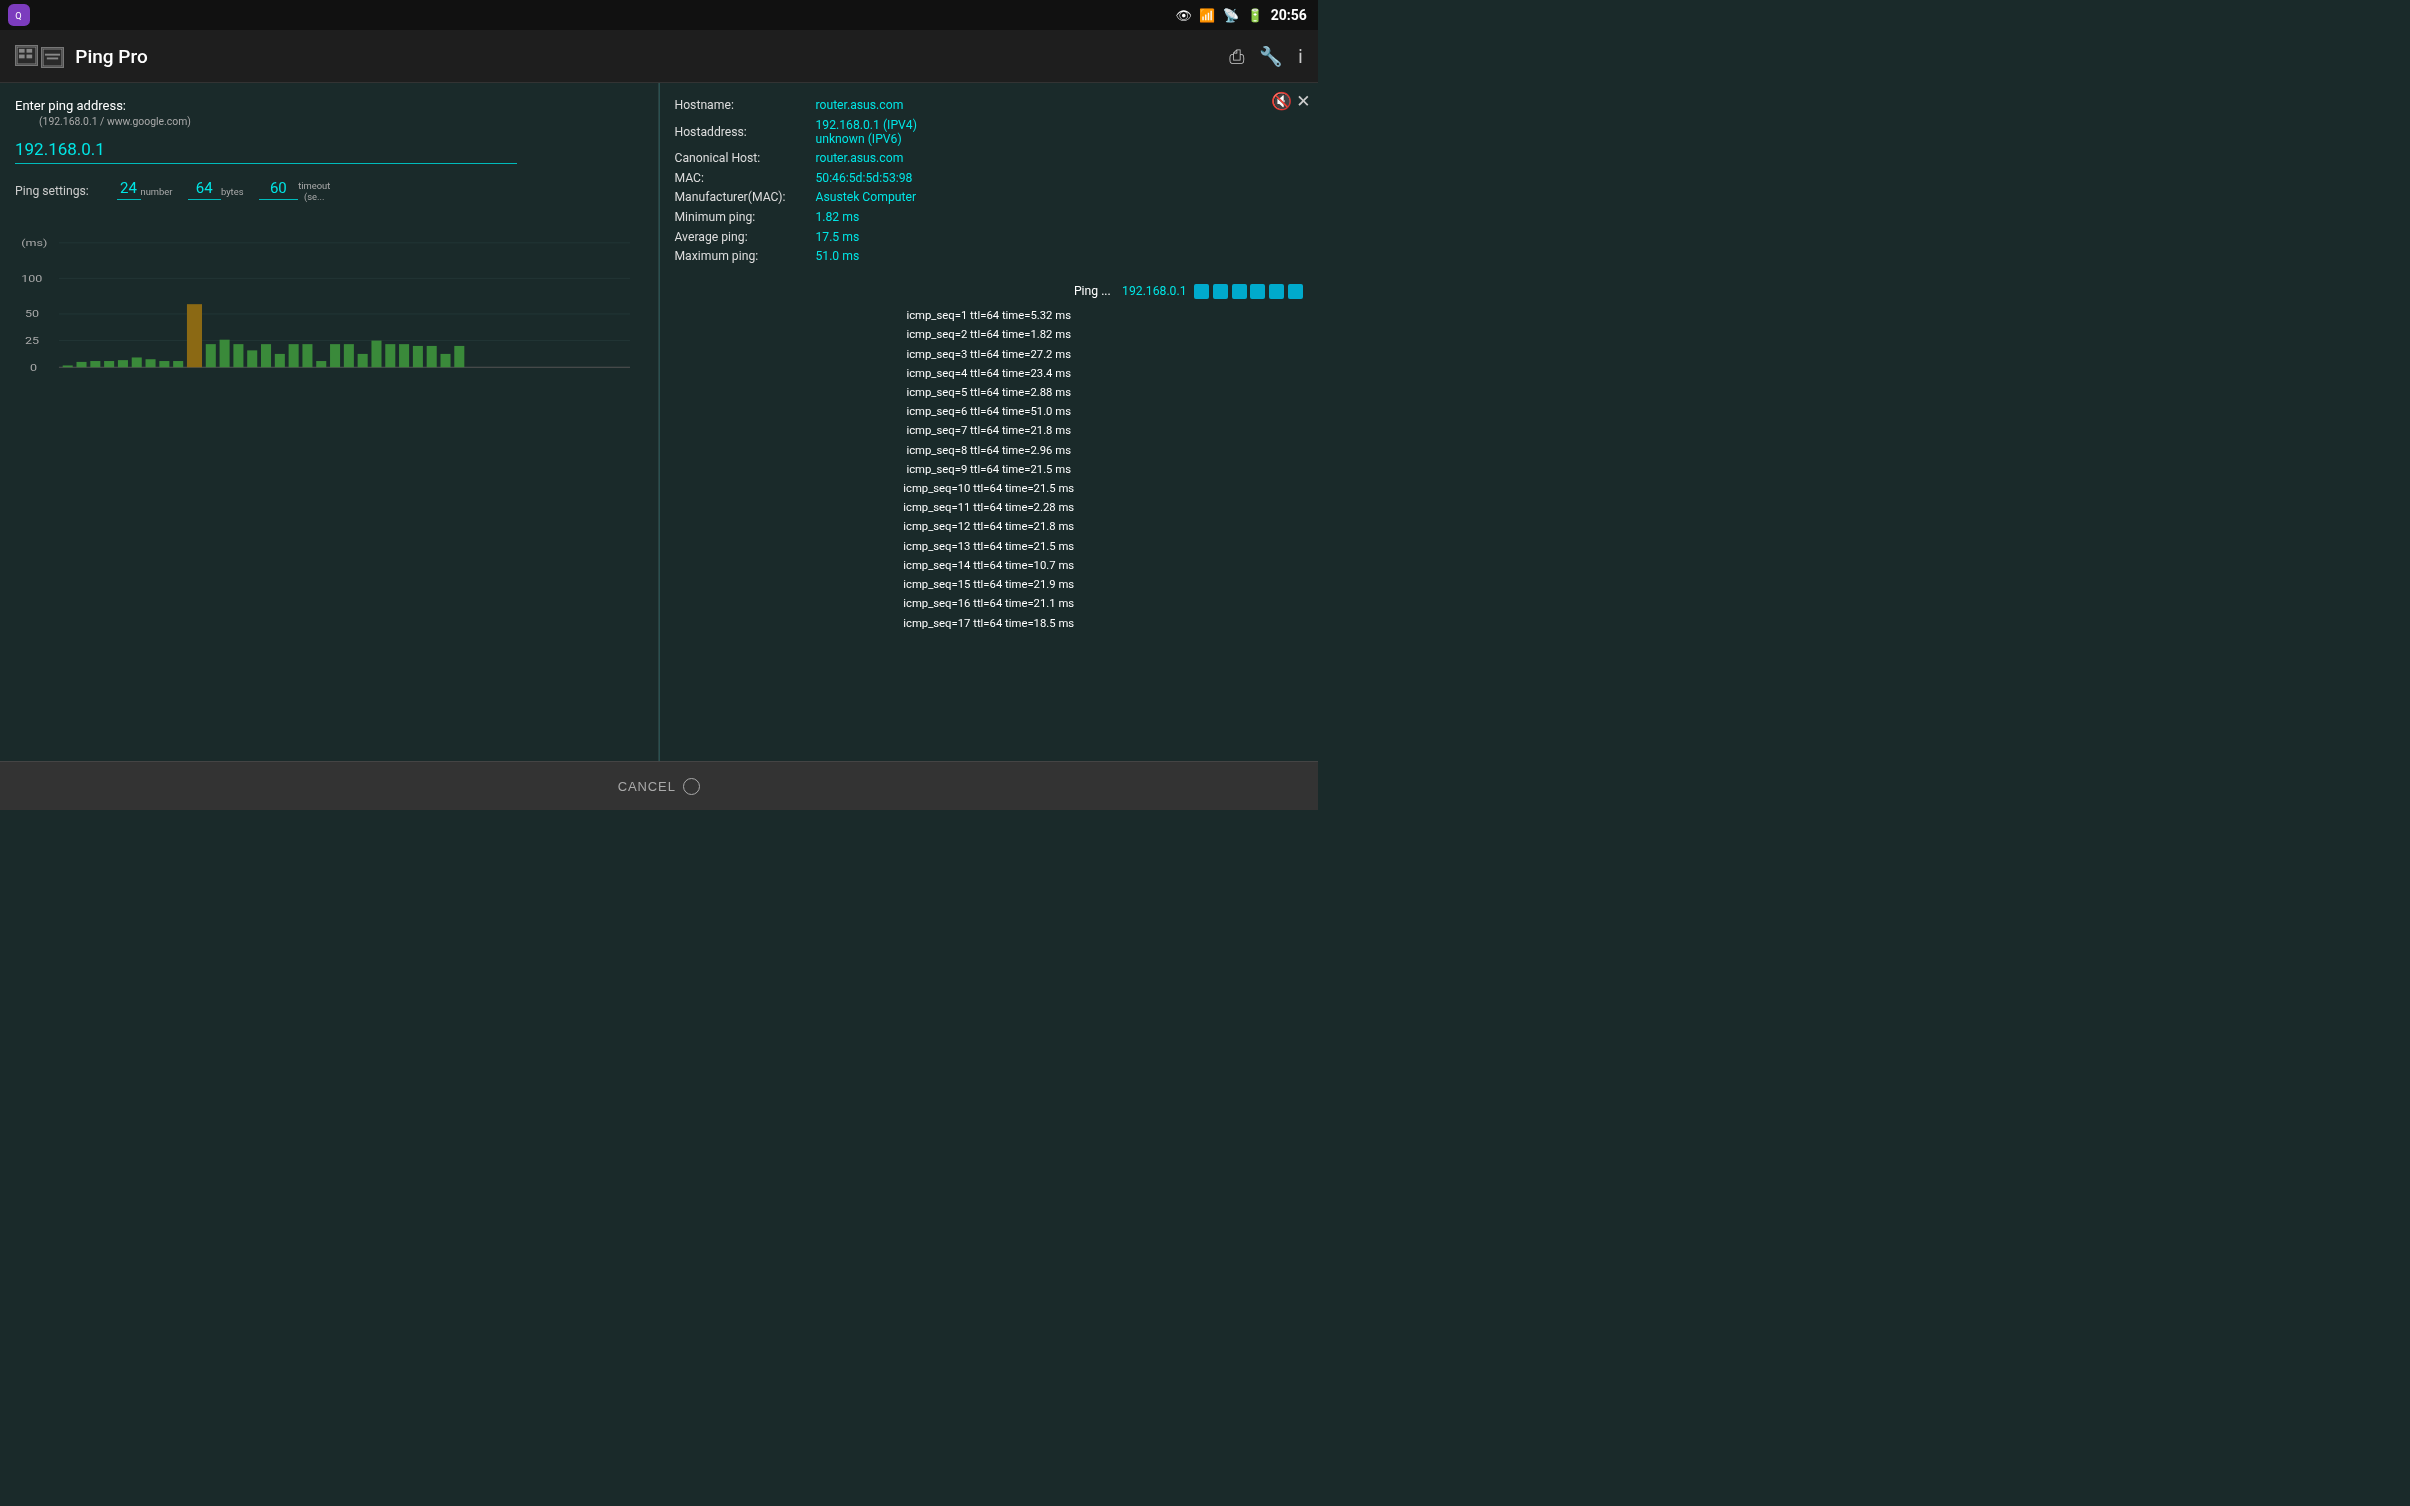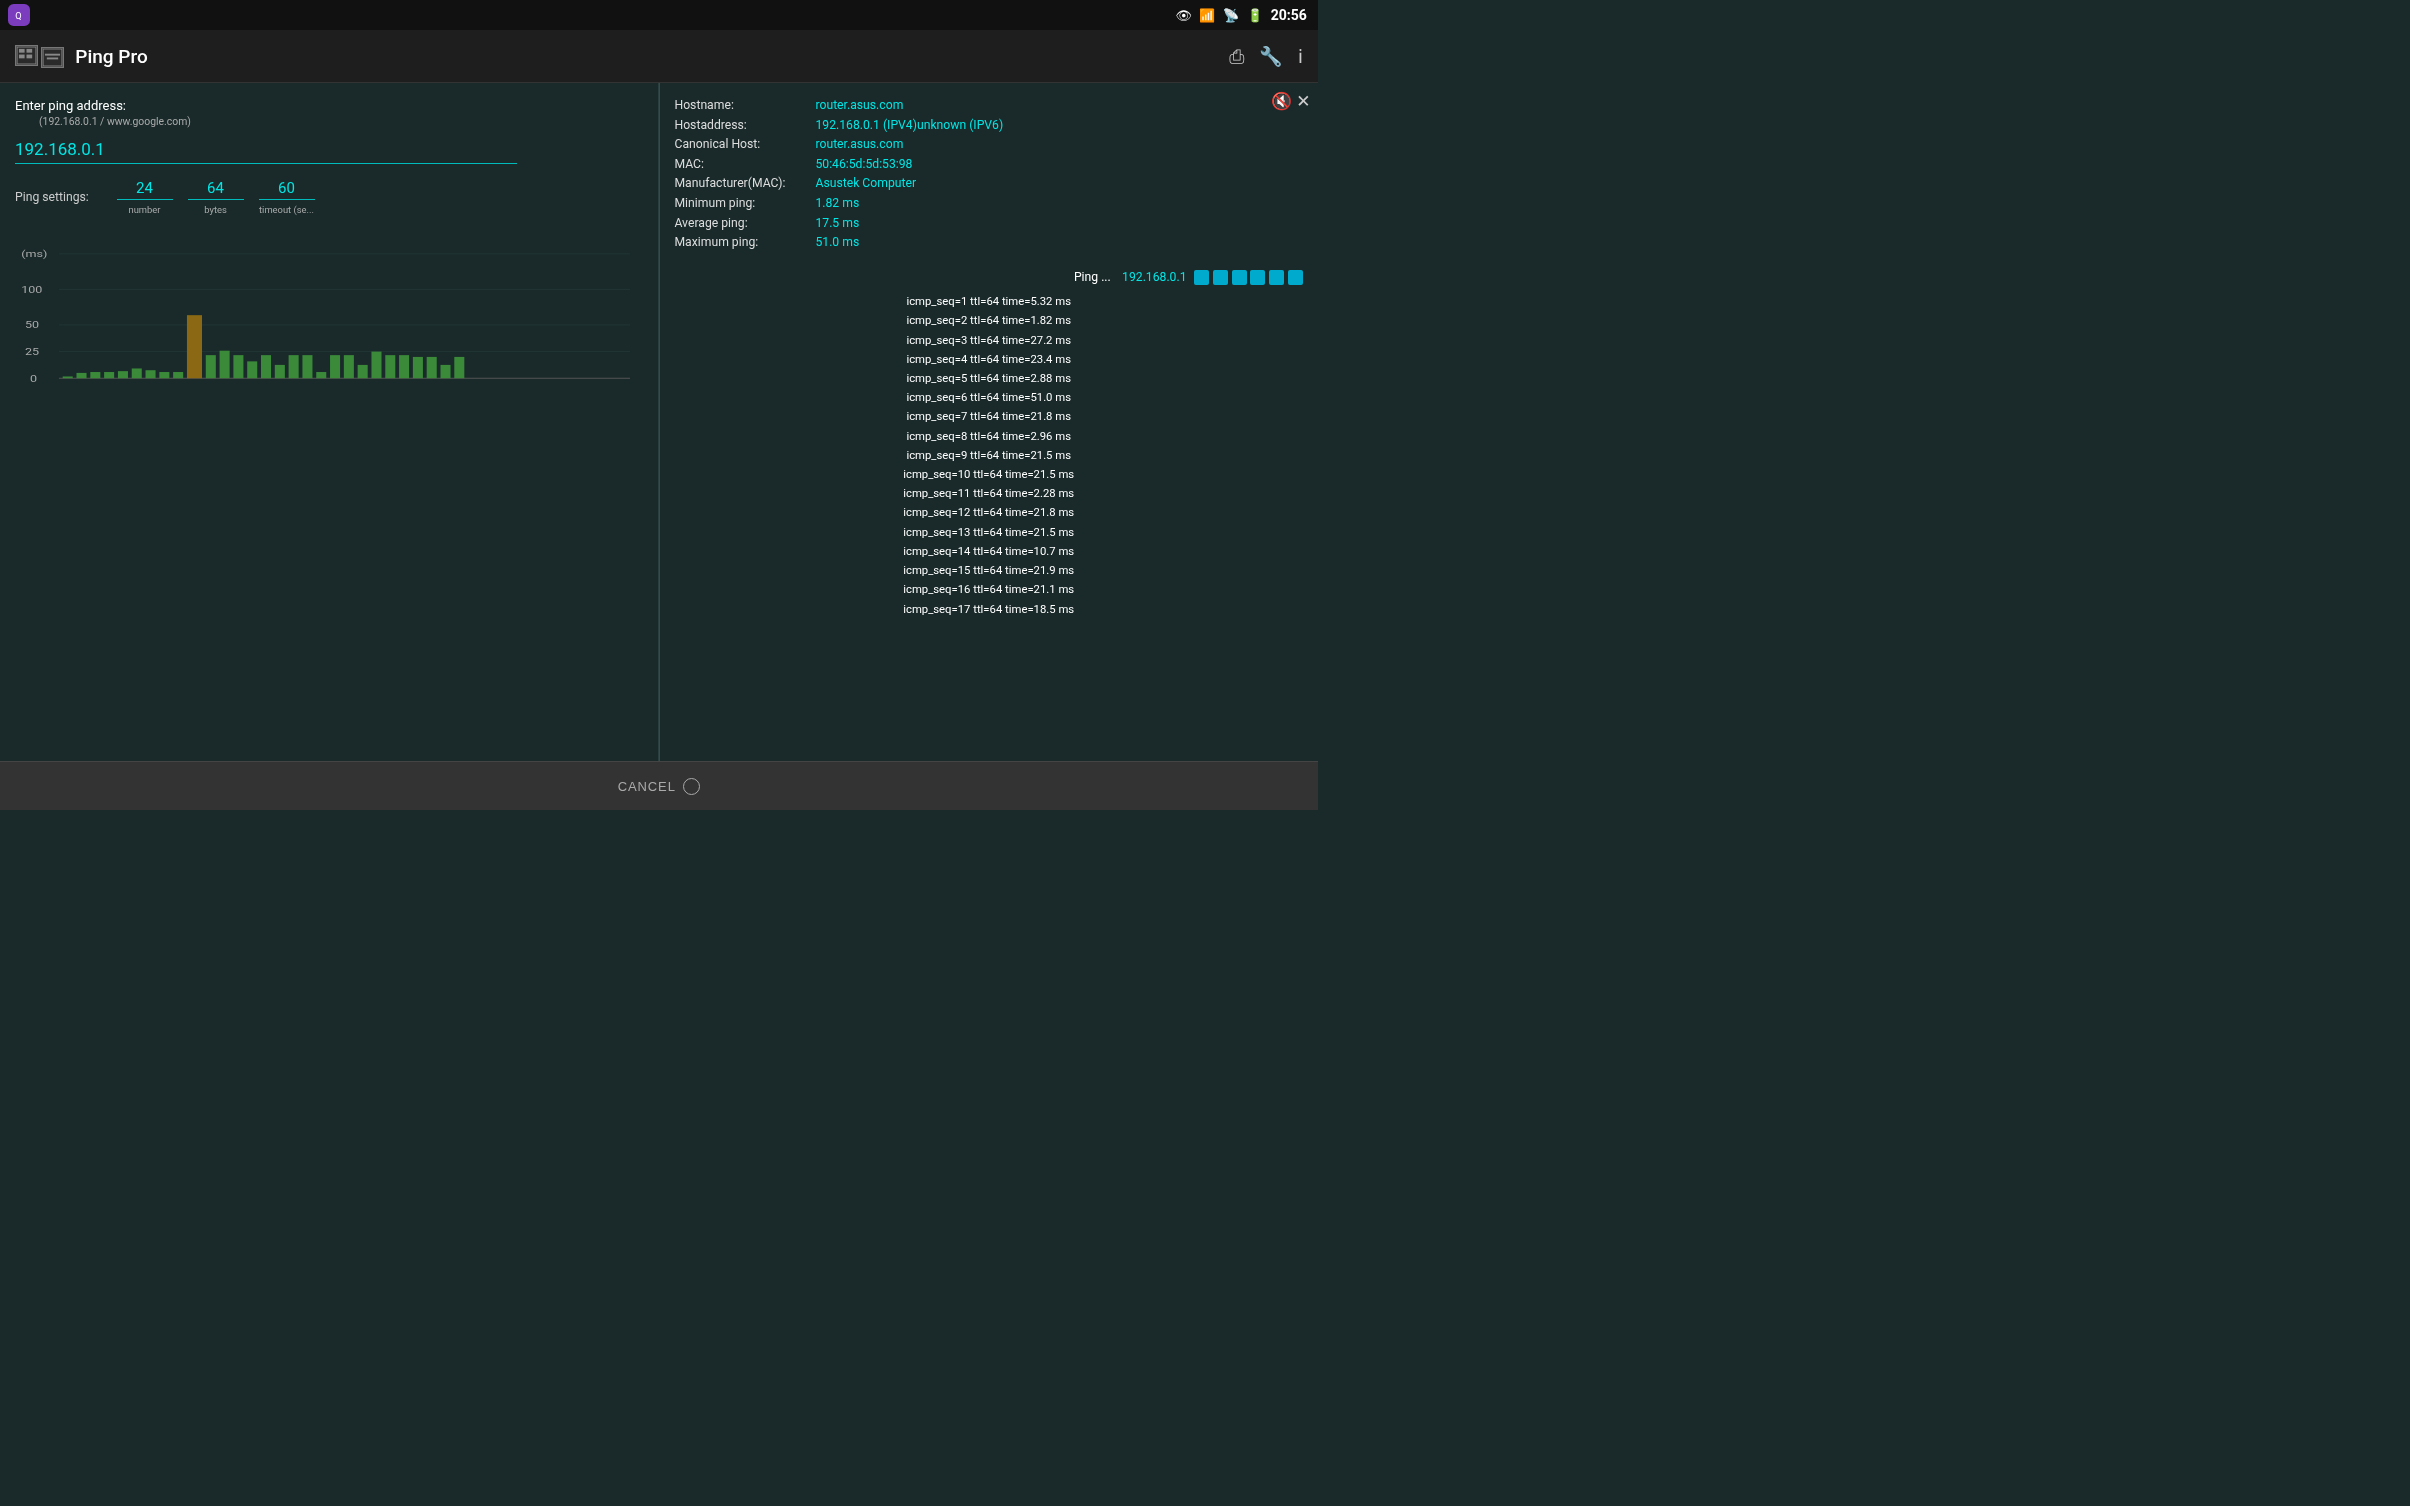--- a/index.html
+++ b/index.html
@@ -146,21 +146,21 @@
       min-width: 94px;
     }
 
     .settings-group {
       display: flex;
       gap: 15px;
     }
 
     .setting-item {
       display: flex;
-      flex-direction: column;
+      flex-direction: row;
       align-items: center;
       min-width: 56px;
     }
 
     .setting-value {
       font-size: 15px;
       color: #00e5e5;
       border-bottom: 0.9px solid #00bbbb;
       width: 100%;
       text-align: center;
@@ -224,21 +224,21 @@
       min-width: 141px;
       flex-shrink: 0;
     }
 
     .info-value {
       color: #00e5e5;
     }
 
     .info-value.multi-line {
       display: flex;
-      flex-direction: row;
+      flex-direction: column;
     }
 
     
     #ping-status-row {
       display: flex;
       justify-content: flex-end;
       align-items: center;
       gap: 7.5px;
       margin-bottom: 7.5px;
       text-align: right;

